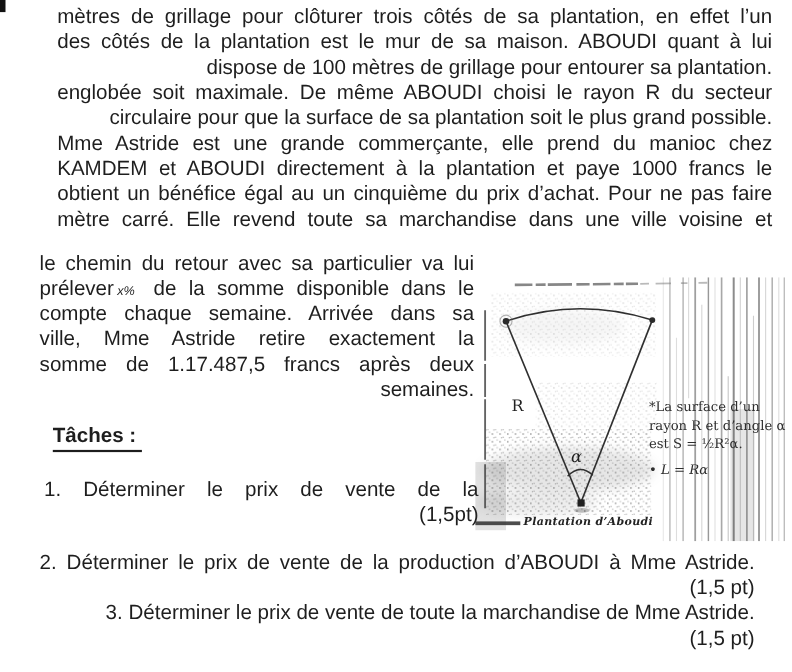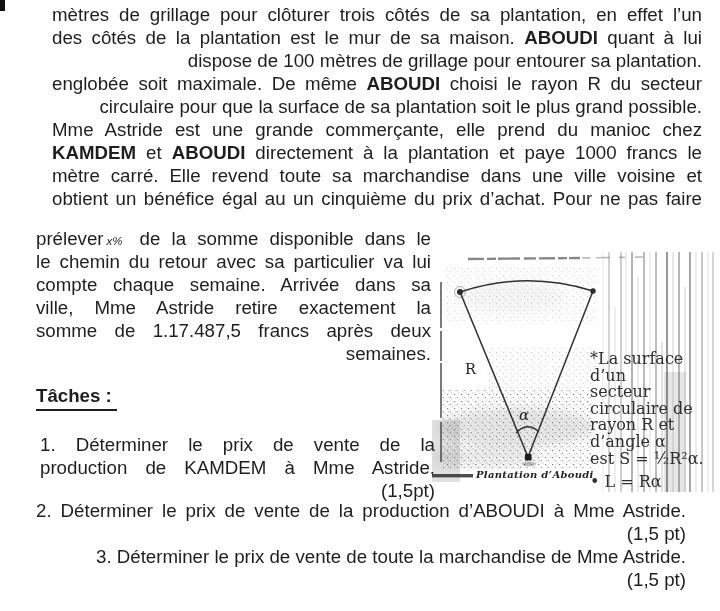--- a/index.html
+++ b/index.html
@@ -5,37 +5,37 @@
   html,body{margin:0;padding:0;}
   body{
     width:720px;height:611px;background:#ffffff;position:relative;overflow:hidden;
     font-family:"Liberation Sans", sans-serif;color:#1e1e1e;
   }
   .page{position:absolute;inset:0;}
   #corner-artifact{position:absolute;left:0;top:0;width:5px;height:11px;background:#111;}
   .tblock{position:absolute;font-size:18.7px;}
   .tline{line-height:23px;height:23px;text-align:right;}
   .tline.just{text-align:justify;text-align-last:justify;}
-  .tline span.b{font-weight:bold;}
+  .tline span.b{font-weight:normal;}
   .tline span.small-var{font-style:italic;font-size:11.5px;padding:0 6px 0 3px;}
   #intro{left:52px;top:3px;width:650px;}
   #narrow{left:36px;top:227px;width:395px;}
-  #heading{left:36px;top:384px;height:23px;}
+  #heading{left:48px;top:384px;height:23px;}
   #heading .hd{font-weight:bold;border-bottom:2px solid #1d1d1d;padding:0 5px 2px 0;line-height:23px;display:inline-block;}
   #task1{left:40px;top:433px;width:395px;}
   #task23{left:36px;top:499px;width:650px;}
 
   #figure{position:absolute;left:432px;top:252px;width:287px;height:240px;}
   #figure svg{position:absolute;left:0;top:0;}
   .fig-note{
-    position:absolute;left:158px;top:99px;width:130px;
-    font-family:"DejaVu Serif", serif;font-size:16px;color:#2e2e2e;
+    position:absolute;left:158px;top:110px;width:130px;
+    font-family:"DejaVu Serif", serif;font-size:12px;color:#2e2e2e;
   }
   .fig-note .nline{line-height:16.6px;}
-  .fig-note .nline:last-child{margin-top:7px;}
+  .fig-note .nline:last-child{margin-top:7px;font-style:italic;}
   .fig-caption{
     position:absolute;left:44px;top:217px;width:160px;
     font-family:"DejaVu Serif", serif;font-style:italic;font-weight:bold;
     font-size:10px;letter-spacing:0.3px;color:#232323;
   }
 </style>
 </head>
 <body>
 
 <div class="page">
@@ -43,40 +43,39 @@
   <div id="corner-artifact"></div>
 
   <div id="intro" class="tblock">
       <div class="tline just"><span>mètres de grillage pour clôturer trois côtés de sa plantation, en effet l’un</span></div>
       <div class="tline just"><span>des côtés de la plantation est le mur de sa maison. </span><span class="b">ABOUDI</span><span> quant à lui</span></div>
       <div class="tline"><span>dispose de 100 mètres de grillage pour entourer sa plantation.</span></div>
       <div class="tline just"><span>englobée soit maximale. De même </span><span class="b">ABOUDI</span><span> choisi le rayon R du secteur</span></div>
       <div class="tline"><span>circulaire pour que la surface de sa plantation soit le plus grand possible.</span></div>
       <div class="tline just"><span>Mme Astride est une grande commerçante, elle prend du manioc chez</span></div>
       <div class="tline just"><span class="b">KAMDEM</span><span> et </span><span class="b">ABOUDI</span><span> directement à la plantation et paye 1000 francs le</span></div>
+      <div class="tline just"><span>obtient un bénéfice égal au un cinquième du prix d’achat. Pour ne pas faire</span></div>
       <div class="tline just"><span>mètre carré. Elle revend toute sa marchandise dans une ville voisine et</span></div>
-      <div class="tline just"><span>obtient un bénéfice égal au un cinquième du prix d’achat. Pour ne pas faire</span></div>
     </div>
 
   <div id="narrow" class="tblock">
+      <div class="tline just"><span>le chemin du retour avec sa particulier va lui</span></div>
       <div class="tline just"><span>prélever</span><span class="small-var">x%</span><span> de la somme disponible dans le</span></div>
-      <div class="tline just"><span>le chemin du retour avec sa particulier va lui</span></div>
       <div class="tline just"><span>compte chaque semaine. Arrivée dans sa</span></div>
       <div class="tline just"><span>ville, Mme Astride retire exactement la</span></div>
       <div class="tline just"><span>somme de 1.17.487,5 francs après deux</span></div>
       <div class="tline"><span>semaines.</span></div>
     </div>
 
   <div id="heading" class="tblock">
     <span class="hd">Tâches :</span>
   </div>
 
   <div id="task1" class="tblock">
       <div class="tline just"><span>1. Déterminer le prix de vente de la</span></div>
-      <div class="tline just"><span>production de KAMDEM à Mme Astride.</span></div>
       <div class="tline"><span>(1,5pt)</span></div>
     </div>
 
   <div id="task23" class="tblock">
       <div class="tline just"><span>2. Déterminer le prix de vente de la production d’ABOUDI à Mme Astride.</span></div>
       <div class="tline"><span>(1,5 pt)</span></div>
       <div class="tline"><span>3. Déterminer le prix de vente de toute la marchandise de Mme Astride.</span></div>
       <div class="tline"><span>(1,5 pt)</span></div>
     </div>
 
@@ -147,21 +146,20 @@
         <ellipse cx="97" cy="212" rx="7" ry="2.2" fill="#333" opacity="0.3"></ellipse>
         <path d="M84,181 Q95,169 107,180" stroke="#2f2f2f" stroke-width="1.3" fill="none"></path>
       </g>
 
       <text x="33" y="122" font-size="14.5" font-family="DejaVu Serif, serif" fill="#222222">R</text>
       <text x="87" y="168" font-size="15" font-style="italic" font-family="DejaVu Serif, serif" fill="#222222">α</text>
     </svg>
 
     <div class="fig-note">
         <div class="nline">*La surface d’un</div>
-        <div class="nline">secteur circulaire de</div>
         <div class="nline">rayon R et d’angle α</div>
         <div class="nline">est S = ½R²α.</div>
         <div class="nline">• L = Rα</div>
       </div>
     <div class="fig-caption">Plantation d’Aboudi</div>
   </div>
 
 </div>
 
 </body></html>

